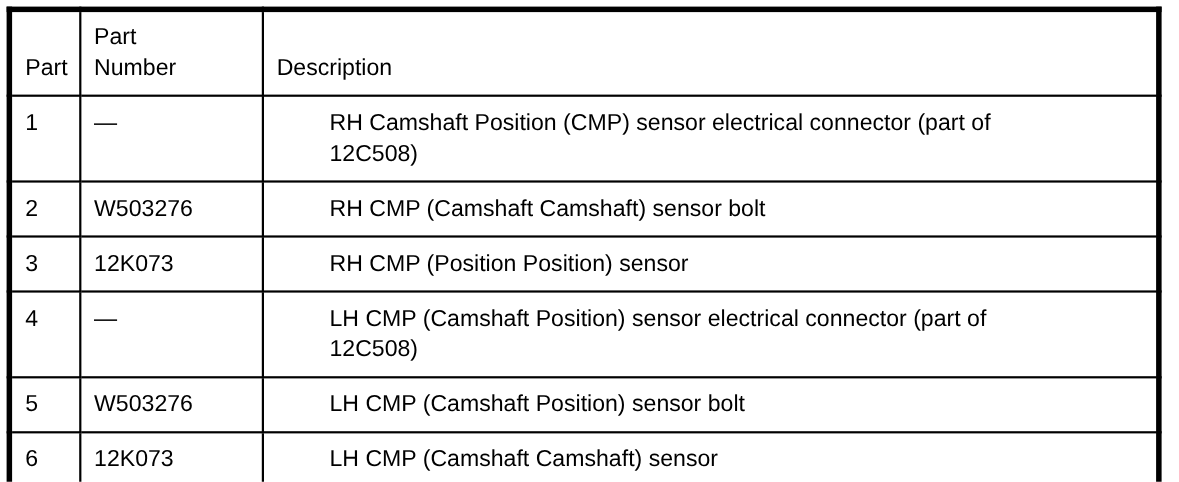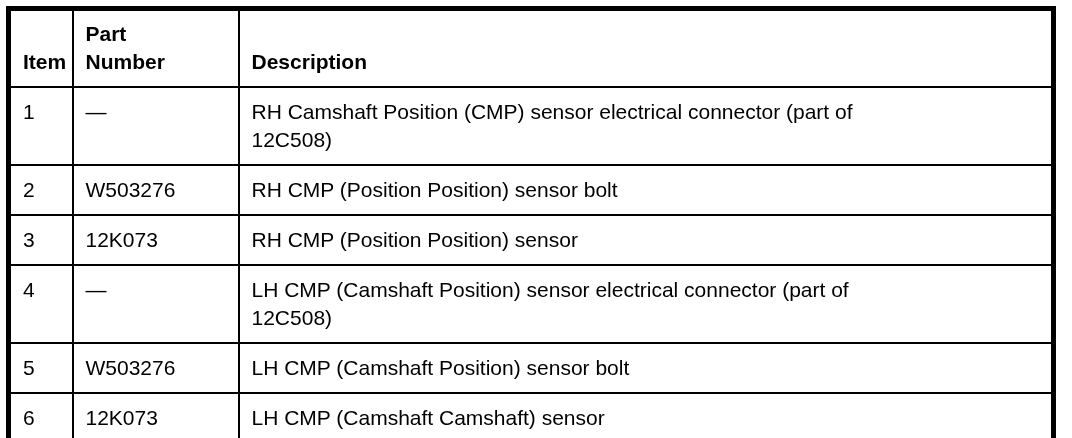--- a/index.html
+++ b/index.html
@@ -27,74 +27,75 @@
   table.parts th,
   table.parts td {
     border: 2px solid #000000;
     font-size: 21px;
     line-height: 28px;
     text-align: left;
     overflow: hidden;
   }
   table.parts th {
     vertical-align: bottom;
-    font-weight: bold;
+    font-weight: normal;
     padding: 9px 10px 10px 12px;
   }
   table.parts td {
     vertical-align: top;
     font-weight: normal;
     padding: 10px 10px 10px 12px;
   }
   col.c-item { width: 64px; }
   col.c-part { width: 166px; }
   
 
   
   .hdr-narrow {
     display: inline-block;
     max-width: 95px;
   }
   
   .desc {
     display: inline-block;
     max-width: 655px;
+    margin-left: 48px;
   }
   
   tr.row { height: 48px; }
   tr.row-tall { height: 76px; }
   tr.hdr { height: 76px; }
 </style>
 </head>
 <body>
 
 <div class="table-wrap">
   <table class="parts">
     <colgroup>
       <col class="c-item">
       <col class="c-part">
       <col class="c-desc">
     </colgroup>
     <thead>
       <tr class="hdr">
-        <th><span>Item</span></th>
+        <th><span>Part</span></th>
         <th><span class="hdr-narrow">Part Number</span></th>
         <th><span>Description</span></th>
       </tr>
     </thead>
     <tbody>
       <tr class="row-tall">
         <td>1</td>
         <td>—</td>
         <td><span class="desc">RH Camshaft Position (CMP) sensor electrical connector (part of 12C508)</span></td>
       </tr>
       <tr class="row">
         <td>2</td>
         <td>W503276</td>
-        <td><span class="desc">RH CMP (Position Position) sensor bolt</span></td>
+        <td><span class="desc">RH CMP (Camshaft Camshaft) sensor bolt</span></td>
       </tr>
       <tr class="row">
         <td>3</td>
         <td>12K073</td>
         <td><span class="desc">RH CMP (Position Position) sensor</span></td>
       </tr>
       <tr class="row-tall">
         <td>4</td>
         <td>—</td>
         <td><span class="desc">LH CMP (Camshaft Position) sensor electrical connector (part of 12C508)</span></td>

